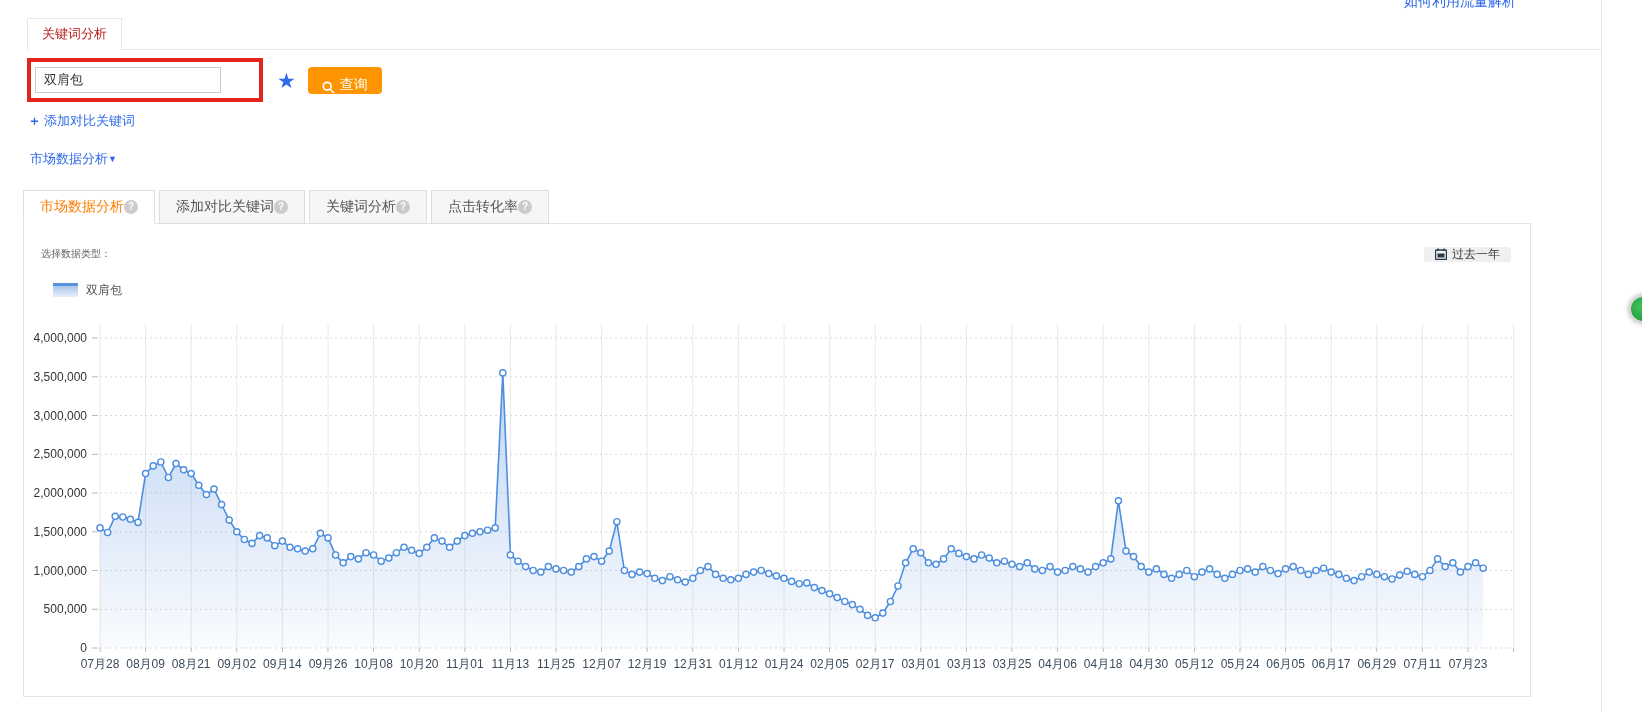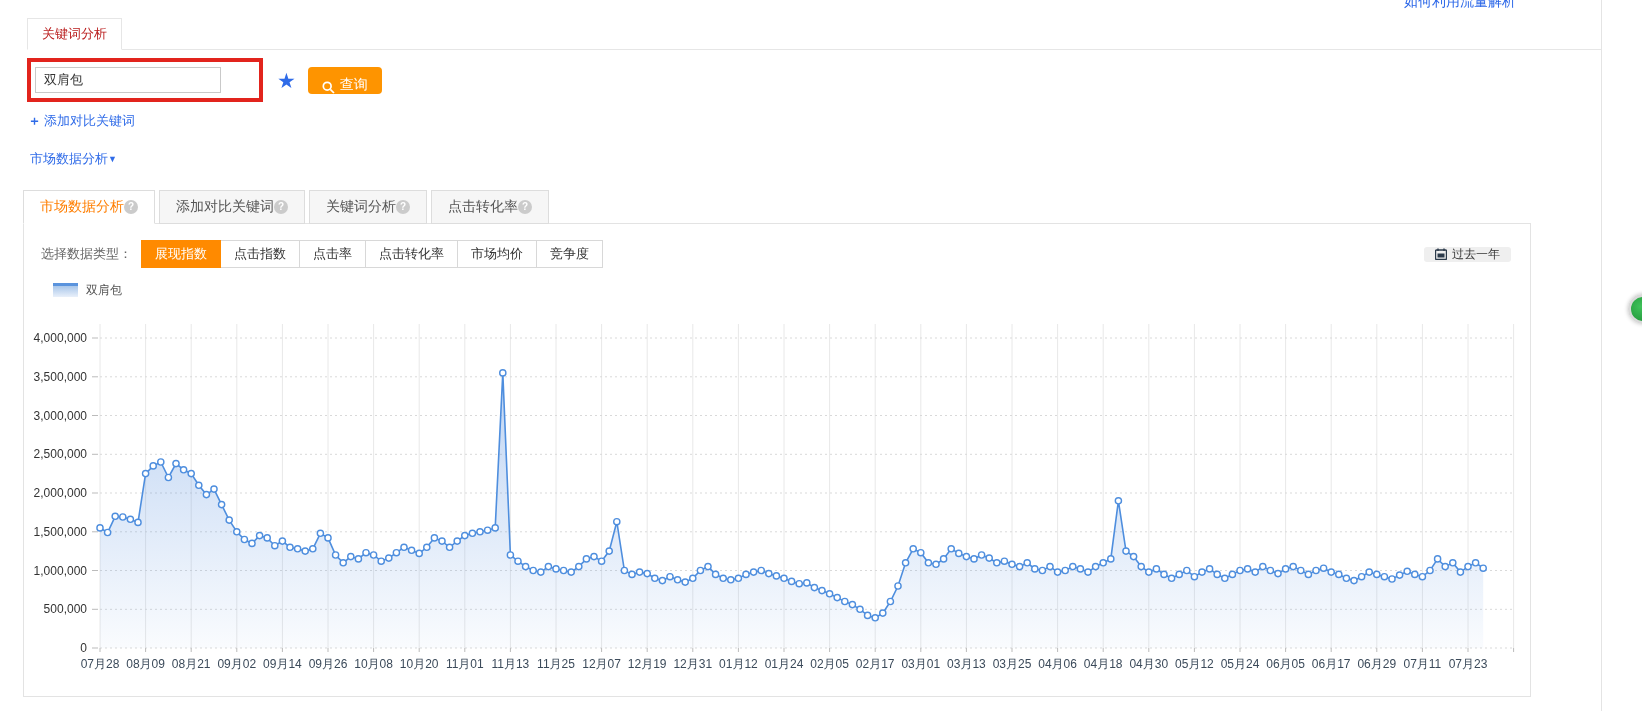--- a/index.html
+++ b/index.html
@@ -37,21 +37,21 @@
   .mtab { border:1px solid #ddd; background:#f6f6f6; color:#555; font-size:14px; padding:7px 16px;
     margin-right:4px; margin-bottom:-1px; cursor:pointer; display:flex; align-items:center; }
   .mtab.active { background:#fff; border-bottom-color:#fff; color:#ff7e00; }
   .qicon { width:14px; height:14px; border-radius:50%; background:#cbcbcb; color:#fff; font-size:10px;
     line-height:14px; text-align:center; display:inline-block; font-weight:bold; }
 
   
   .market-panel { margin-left:23px; width:1508px; border:1px solid #e3e3e3; background:#fff;
     padding:16px 0 18px 0; position:relative; z-index:1; }
   .controls-row { display:flex; align-items:center; padding:0 19px 0 17px; height:28px; }
-  .dt-label { color:#666; font-size:13px; margin-right:10px; }
+  .dt-label { color:#666; font-size:10px; margin-right:10px; }
   .dt-group { display:flex; }
   .dt-btn { border:1px solid #d8d8d8; margin-left:-1px; padding:0 13px; height:28px; background:#fff; color:#333;
     font-size:13px; cursor:pointer; font-family:"Liberation Sans", sans-serif; }
   .dt-btn.active { background:#ff8a00; border-color:#ff8a00; color:#fff; position:relative; }
   .grow { flex:1; }
   .date-btn { background:#efefef; border:none; border-radius:3px; height:15px; padding:0 11px; font-size:12px;
     color:#333; display:inline-flex; align-items:center; gap:5px; cursor:pointer; font-family:"Liberation Sans", sans-serif; }
   .legend-row { display:flex; align-items:center; gap:8px; margin:14px 0 0 29px; height:16px; }
   .legend-swatch { width:25px; height:14px; border-top:3px solid #5a93dd;
     background:linear-gradient(#a8c6ea, #e9f0fa); display:inline-block; }
@@ -108,28 +108,20 @@
   </div>
   <div class="mtab">
     <span>点击转化率</span>
     <span class="qicon">?</span>
   </div>
 </div>
 
 <div class="market-panel">
   <div class="controls-row">
     <span class="dt-label">选择数据类型：</span>
-    <div class="dt-group">
-      <button class="dt-btn active">展现指数</button>
-      <button class="dt-btn">点击指数</button>
-      <button class="dt-btn">点击率</button>
-      <button class="dt-btn">点击转化率</button>
-      <button class="dt-btn">市场均价</button>
-      <button class="dt-btn">竞争度</button>
-    </div>
     <div class="grow"></div>
     <button class="date-btn">
       <svg width="12" height="12" viewBox="0 0 12 12">
         <rect x="0.5" y="2" width="11" height="9.5" rx="1" fill="none" stroke="#2b3a4a" stroke-width="1.4"></rect>
         <line x1="3" y1="0.5" x2="3" y2="3" stroke="#2b3a4a" stroke-width="1.4"></line>
         <line x1="9" y1="0.5" x2="9" y2="3" stroke="#2b3a4a" stroke-width="1.4"></line>
         <rect x="2.5" y="5.5" width="7" height="4" fill="#2b3a4a"></rect>
       </svg>
       <span>过去一年</span>
     </button>

